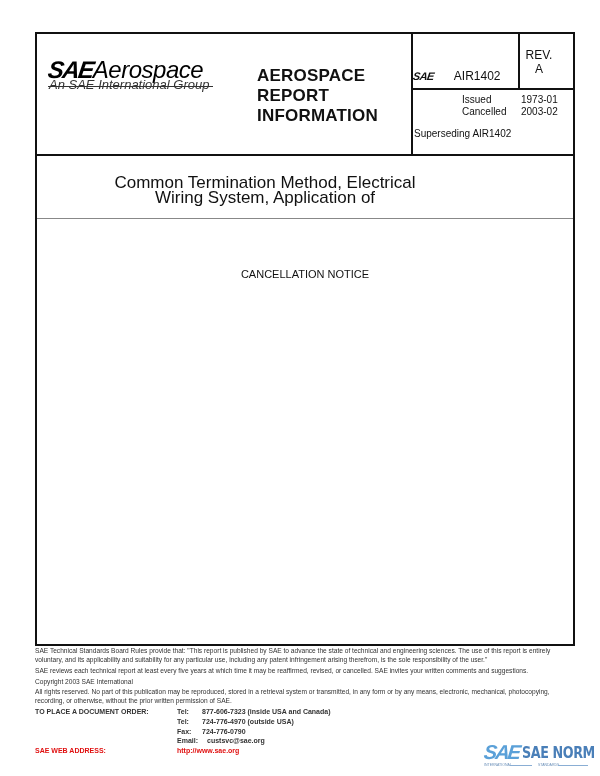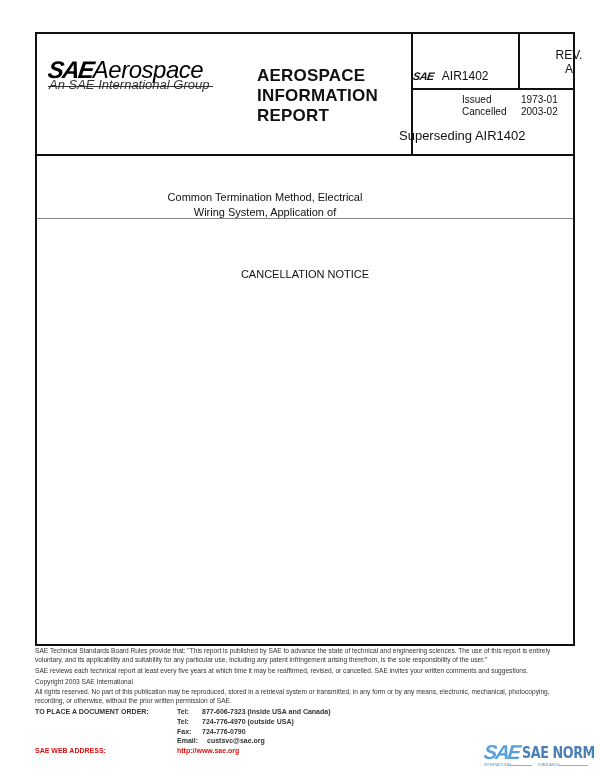--- a/index.html
+++ b/index.html
@@ -12,30 +12,30 @@
     .logo { left: 48px; top: 56px; width: 165px; }
     .logo-sae { font-family: "Liberation Sans", sans-serif; font-weight: bold; font-style: italic; font-size: 24px; letter-spacing: -1.5px; color: #000; transform: skewX(-8deg); display: inline-block; }
     .logo-aero { font-family: "Liberation Sans", sans-serif; font-style: italic; font-size: 24px; color: #000; letter-spacing: -0.5px; }
     .logo-rule { position: absolute; left: 0; top: 30px; width: 165px; height: 1px; background: #333; }
     .logo-sub { position: absolute; left: 1px; top: 21px; font-size: 13px; font-style: italic; color: #333; white-space: nowrap; }
 
     .doc-type { left: 257px; top: 66px; font-weight: bold; font-size: 17px; line-height: 20px; letter-spacing: 0.2px; }
 
     .air-block { left: 413px; top: 66px; }
     .sae-mini { font-weight: bold; font-style: italic; font-size: 11px; letter-spacing: -0.6px; display: inline-block; transform: skewX(-8deg); }
-    .air-num { font-size: 12px; margin-left: 8px; }
+    .air-num { font-size: 12px; margin-left: 20px; }
 
-    .rev { left: 544px; top: 48px; width: 50px; text-align: center; font-size: 12px; line-height: 14px; }
+    .rev { left: 514px; top: 48px; width: 50px; text-align: center; font-size: 12px; line-height: 14px; }
 
     .dates { left: 415px; top: 94px; font-size: 10px; line-height: 12px; }
     .dates .row { display: flex; }
     .dates .lbl { width: 59px; padding-left: 47px; }
-    .superseding { left: 399px; top: 128px; font-size: 13px; }
+    .superseding { left: 414px; top: 128px; font-size: 10px; }
 
-    .title { left: 37px; top: 175px; width: 456px; text-align: center; font-size: 11px; line-height: 15px; margin-top: 15px; }
+    .title { left: 37px; top: 175px; width: 456px; text-align: center; font-size: 17px; line-height: 15px; }
     .divider-gray { position: absolute; left: 37px; top: 218px; width: 536px; height: 1px; background: #888; }
 
     .notice-head { left: 37px; top: 228px; width: 536px; text-align: center; font-size: 11px; margin-top: 40px; }
     .notice-body { left: 70px; top: 254px; width: 480px; font-size: 11px; line-height: 15px; }
 
     .fine { left: 35px; font-size: 6.6px; line-height: 8.5px; color: #333; width: 545px; }
     .order { font-size: 7px; line-height: 9px; color: #333; font-weight: bold; }
     .red { color: #e01010; }
 
     .norm-logo { left: 482px; top: 741px; width: 110px; height: 30px; }
@@ -56,22 +56,22 @@
 <div class="divider-gray"></div>
 
 <div class="abs logo">
   <span class="logo-sae">SAE</span><span class="logo-aero">Aerospace</span>
   <div class="logo-sub">An SAE International Group</div>
   <div class="logo-rule"></div>
 </div>
 
 <div class="abs doc-type">
   <div>AEROSPACE</div>
+  <div>REPORT</div>
   <div>INFORMATION</div>
-  <div>REPORT</div>
 </div>
 
 <div class="abs air-block">
   <span class="sae-mini">SAE</span><span class="air-num">AIR1402</span>
 </div>
 
 <div class="abs rev">
   <div>REV.</div>
   <div>A</div>
 </div>

